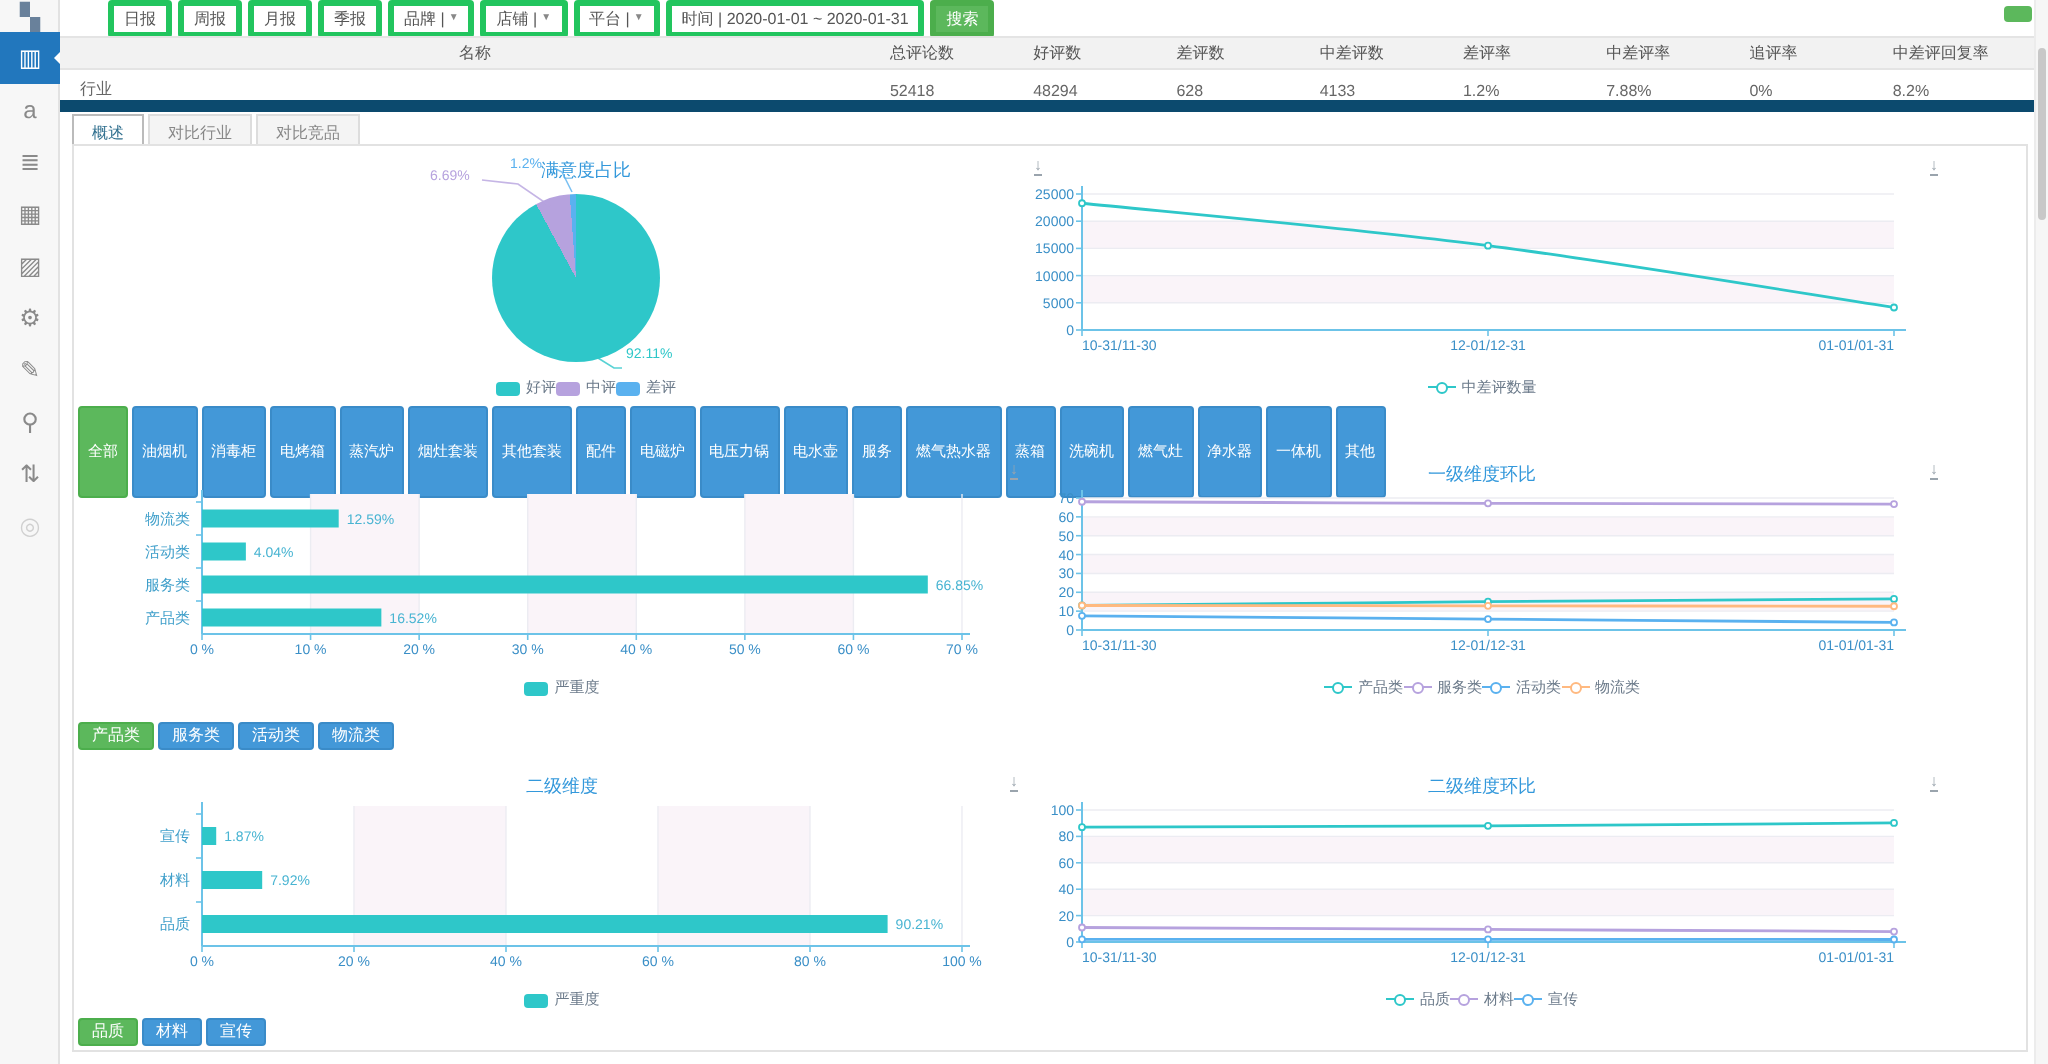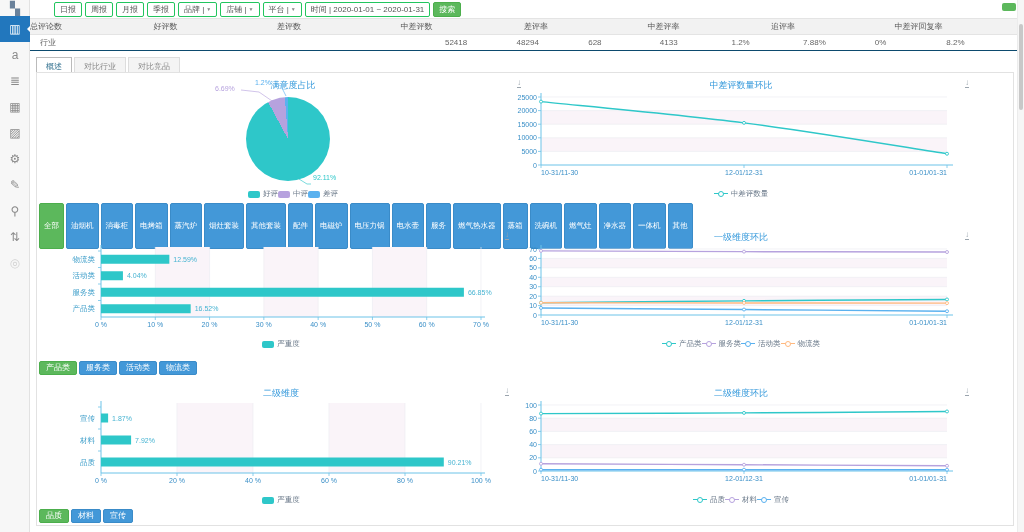--- a/index.html
+++ b/index.html
@@ -12,30 +12,30 @@
            font-size:12px;color:#8a8a8a;cursor:pointer;}
   .sb-icon.logo{height:16px;font-size:13px;color:#69819b;}
   .sb-icon.active{background:#2277bd;color:#fff;position:relative;}
   .sb-icon.active::after{content:"";position:absolute;right:-1px;top:9px;border:4px solid transparent;
            border-right-color:#fff;}
   .sb-icon.faint{opacity:.35;}
   
   .main{position:absolute;left:30px;top:0;right:0;bottom:0;}
   .toolbar{position:absolute;left:0;top:0;right:10px;height:18px;display:flex;gap:3px;
            align-items:center;padding-left:24px;}
-  .tb-btn{font-size:8px;line-height:9px;padding:2px 5px;border:1px solid #22c55e;border-radius:2px;
+  .tb-btn{font-size:8px;line-height:9px;padding:2px 5px;border:3px solid #22c55e;border-radius:2px;
           background:#fff;color:#555;cursor:pointer;white-space:nowrap;display:flex;gap:2px;align-items:center;}
   .tb-btn .caret{font-size:5px;color:#888;}
   .tb-btn.green{background:#5cb85c;border-color:#4cae4c;color:#fff;}
   .badge-top{position:absolute;right:8px;top:3px;width:14px;height:8px;border-radius:2px;background:#5cb85c;cursor:pointer;}
   
   .sum-table{position:absolute;left:0;top:18px;right:6px;}
   .t-row{display:flex;height:15px;align-items:center;font-size:8px;}
   .t-row.head{background:#f2f2f2;border-top:1px solid #e4e4e4;border-bottom:1px solid #e4e4e4;color:#555;}
-  .t-row.body{background:#fff;border-bottom:1px solid #0c4a6e;color:#666;}
+  .t-row.body{background:#fff;border-bottom:6px solid #0c4a6e;color:#666;align-items:flex-end;}
   .t-name{width:42%;box-sizing:border-box;padding-left:10px;}
   .t-row.head .t-name{text-align:center;padding-left:0;}
   .t-cell{flex:1;text-align:left;}
   
   .tabs{position:absolute;left:6px;top:57px;display:flex;}
   .tab{font-size:8px;padding:3px 9px;border:1px solid #ddd;background:#f4f4f4;color:#888;
        cursor:pointer;margin-right:2px;}
   .tab.active{background:#fff;border-color:#bbb;color:#31708f;}
   
   .panel{position:absolute;left:6px;top:72px;right:10px;bottom:6px;border:1px solid #e2e2e2;
@@ -112,20 +112,21 @@
           <span>平台 |</span>
           <span class="caret">▼</span>
         </button>
         <button class="tb-btn">时间 | 2020-01-01 ~ 2020-01-31</button>
         <button class="tb-btn green">搜索</button>
       </div>
     <div class="badge-top"></div>
 
     <div class="sum-table">
       <div class="t-row head" id="table-head">
+        <div class="t-name">名称</div>
       <div class="t-cell">总评论数</div>
           <div class="t-cell">好评数</div>
           <div class="t-cell">差评数</div>
           <div class="t-cell">中差评数</div>
           <div class="t-cell">差评率</div>
           <div class="t-cell">中差评率</div>
           <div class="t-cell">追评率</div>
           <div class="t-cell">中差评回复率</div>
         </div>
       <div class="t-row body" id="table-body">
@@ -171,21 +172,20 @@
               <span class="lg-rect" style="background: rgb(182, 162, 222);"></span>
               <span>中评</span>
             </span>
             <span class="lg-item">
               <span class="lg-rect" style="background: rgb(90, 177, 239);"></span>
               <span>差评</span>
             </span>
           </div>
         </div>
       <div class="chart" id="line-negative">
-          <div class="chart-title">中差评数量环比</div>
           <div class="dl-icon">↓</div>
           <div class="chart-svg"><svg width="480" height="98">
               <rect x="40" y="21.6" width="406" height="13.6" fill="#faf4f9"></rect>
               <rect x="40" y="48.8" width="406" height="13.6" fill="#faf4f9"></rect>
               <line x1="40" y1="8" x2="446" y2="8" stroke="#ececf2" stroke-width="0.7"></line>
               <text x="36" y="10.5" text-anchor="end" font-size="7" fill="#3a8fc7">25000</text>
               <line x1="37" y1="8" x2="40" y2="8" stroke="#6cc3e8" stroke-width="0.8"></line>
               <line x1="40" y1="21.6" x2="446" y2="21.6" stroke="#ececf2" stroke-width="0.7"></line>
               <text x="36" y="24.1" text-anchor="end" font-size="7" fill="#3a8fc7">20000</text>
               <line x1="37" y1="21.6" x2="40" y2="21.6" stroke="#6cc3e8" stroke-width="0.8"></line>

